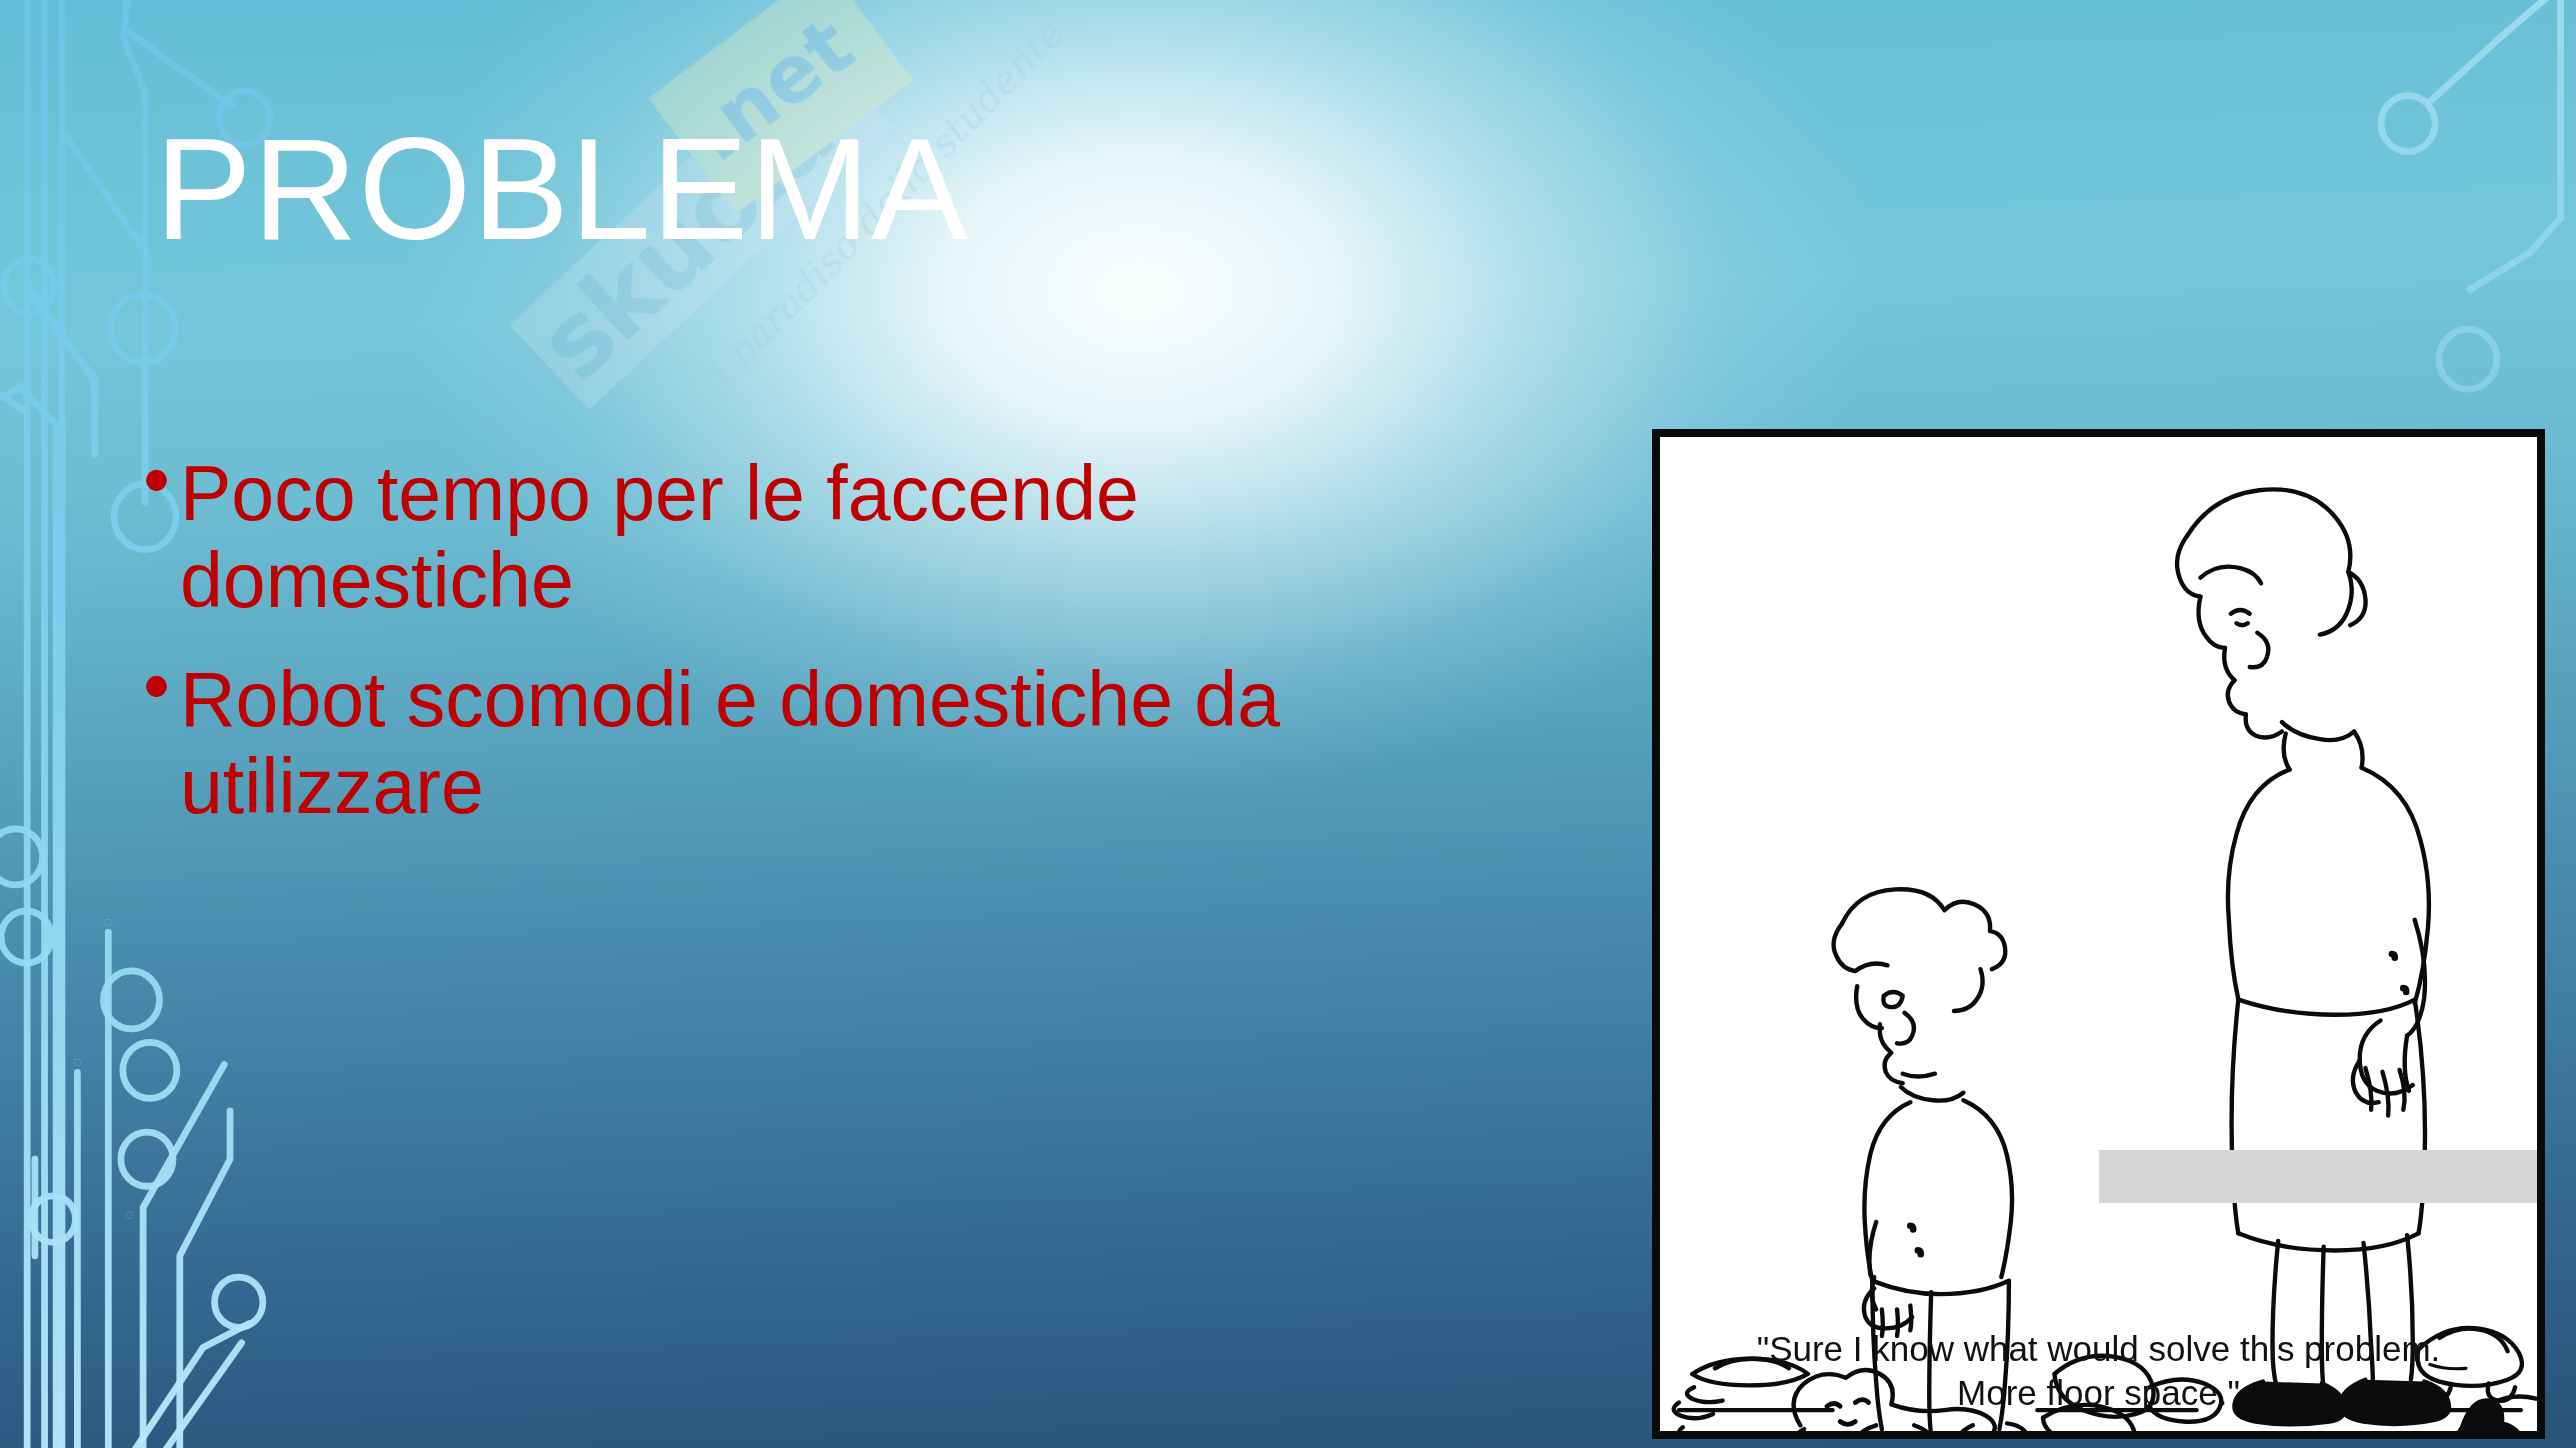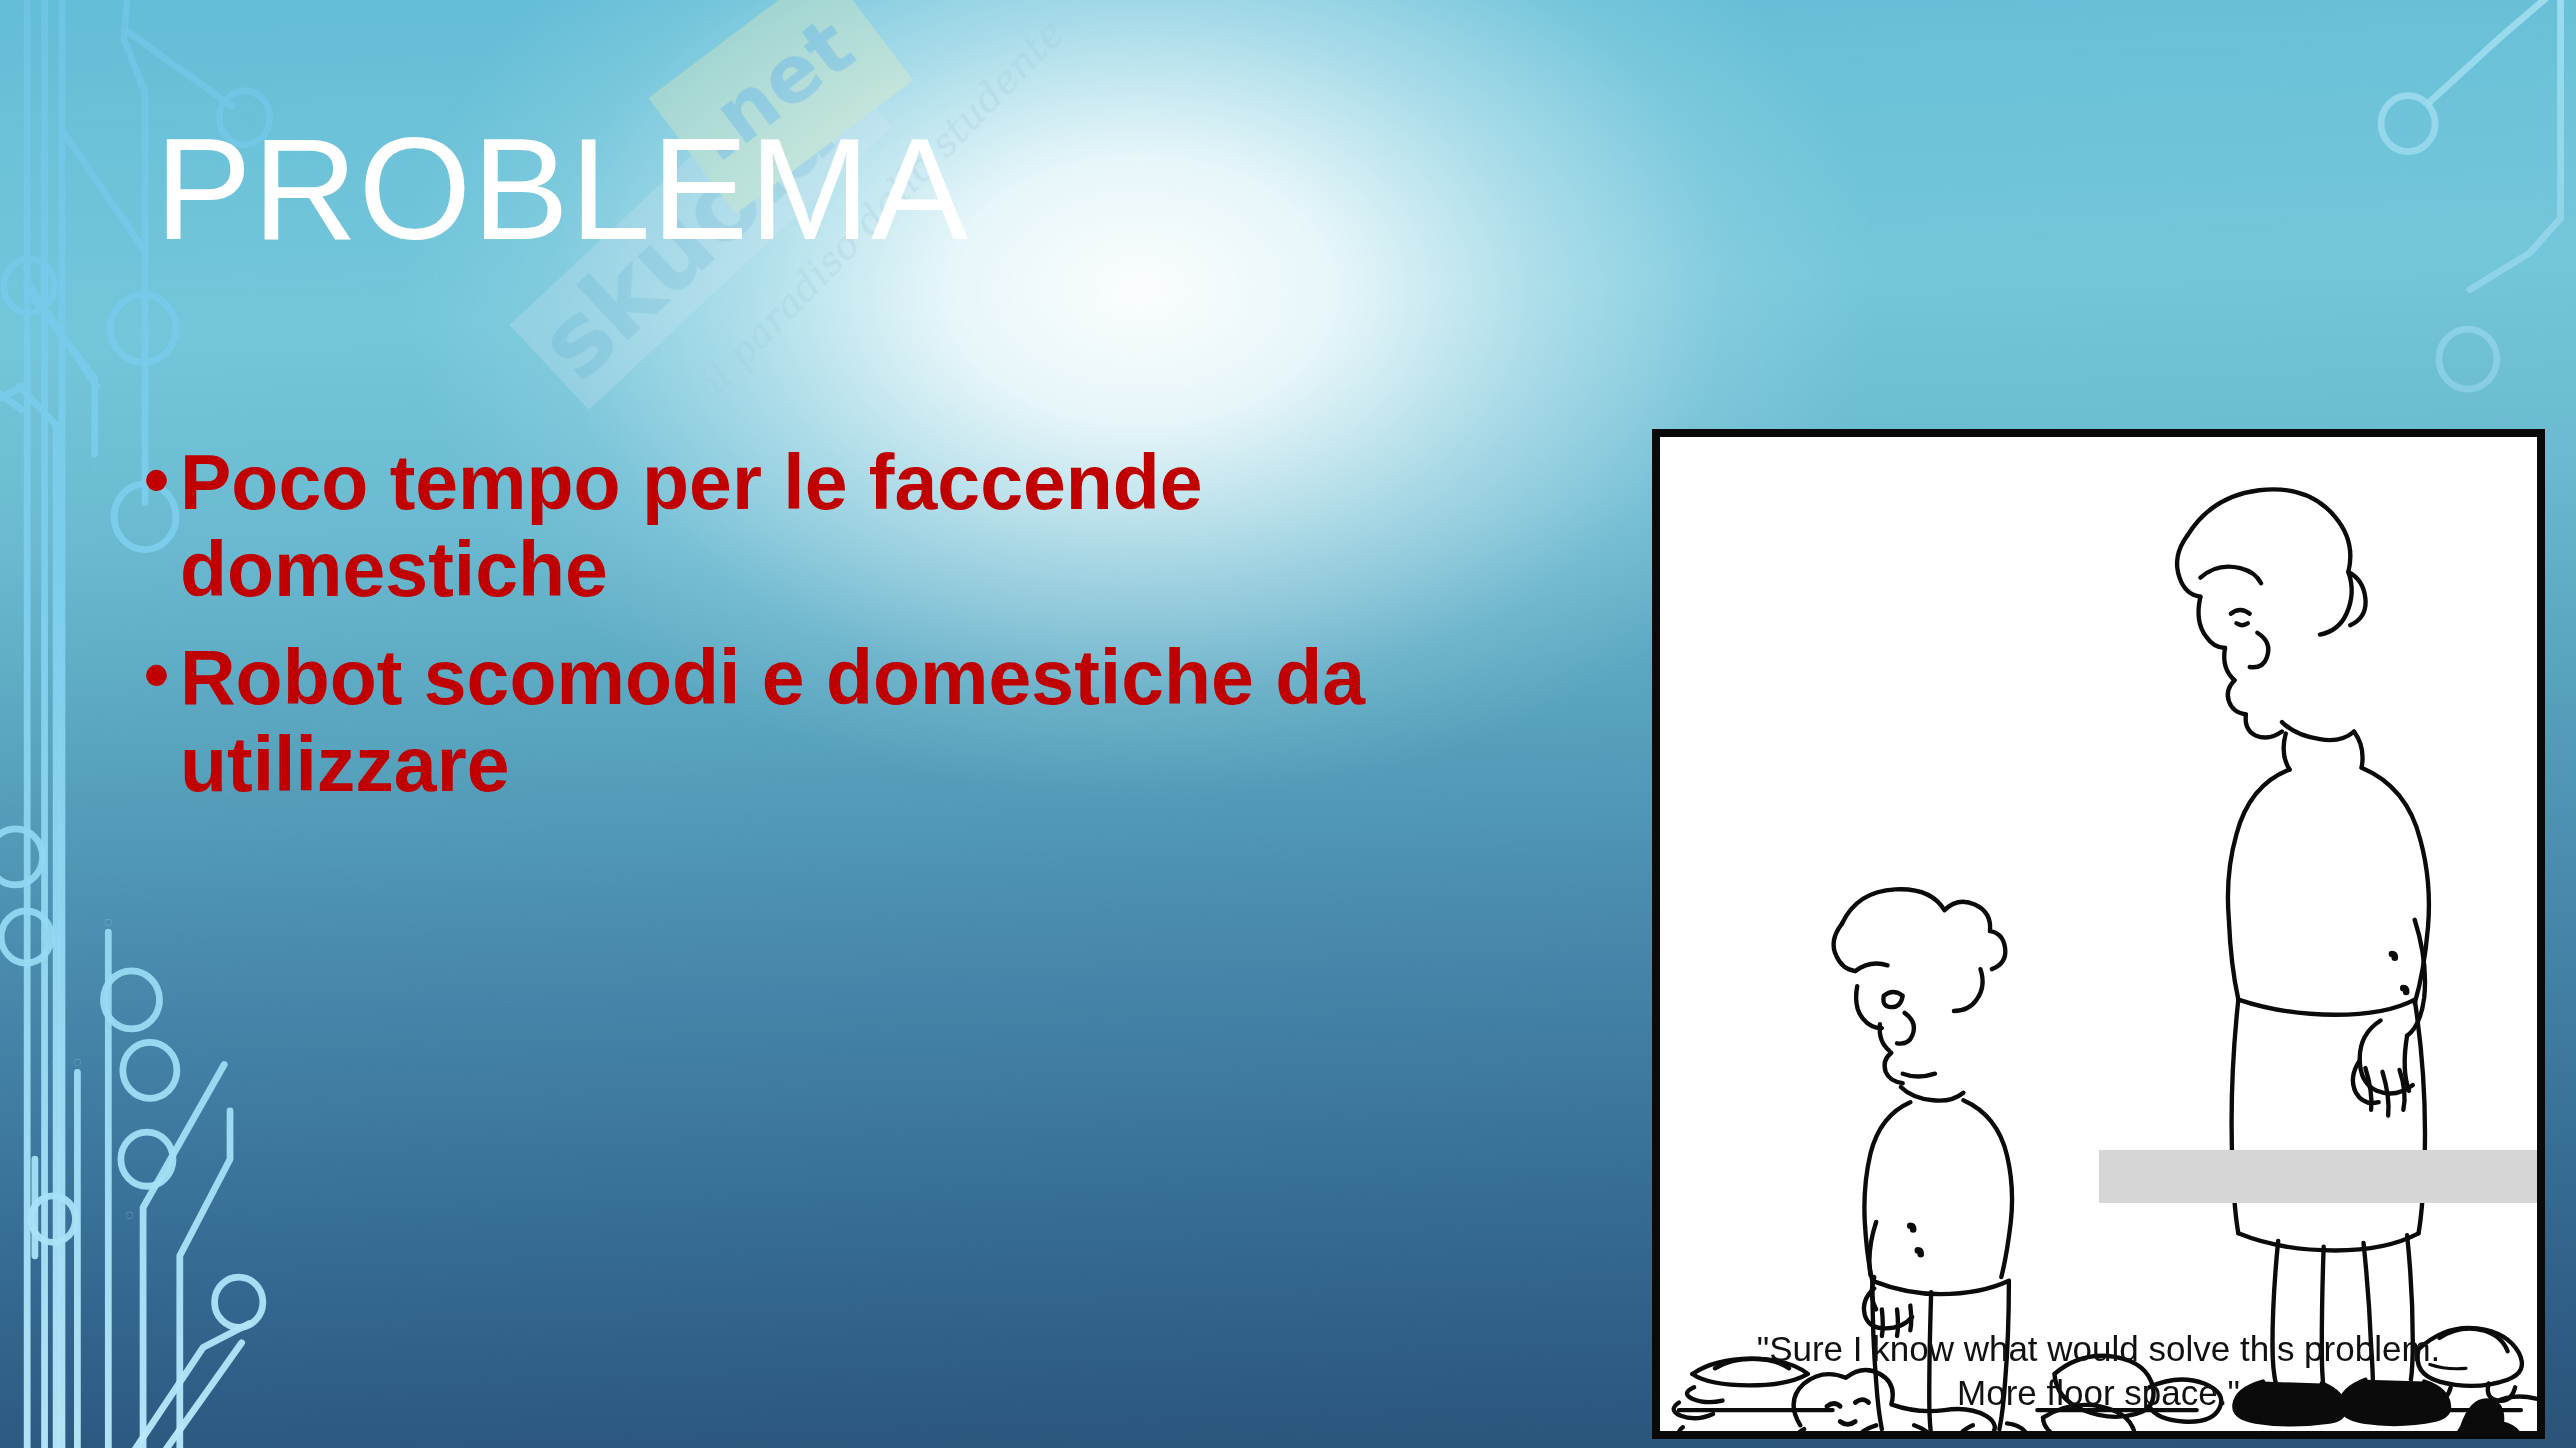--- a/index.html
+++ b/index.html
@@ -34,21 +34,21 @@
   
   .title{position:absolute;left:155px;top:111px;width:1352px;
     font-size:145px;line-height:1.08;color:#ffffff;font-weight:300;
     font-family:"Liberation Sans",sans-serif;letter-spacing:1px;white-space:nowrap;}
 
   
   .body-text{position:absolute;left:143px;top:439px;width:1410px;color:#C00000;}
   .bullet-row{display:flex;align-items:flex-start;margin-bottom:21px;}
   .bullet-dot{flex:0 0 auto;width:37px;font-size:77px;line-height:1.04;color:#C00000;}
   .bullet-text{flex:1 1 auto;font-size:77px;line-height:1.13;color:#C00000;
-    font-family:"Liberation Sans",sans-serif;font-weight:700;}
+    font-family:"Liberation Sans",sans-serif;font-weight:400;margin-top:11px;}
 
   
   .pic-frame{position:absolute;left:1652px;top:429px;width:893px;height:1010px;
      background:#ffffff;border:8.7px solid #0a0a0a;box-sizing:border-box;overflow:hidden;}
   .pic-canvas{position:absolute;left:0;top:0;width:100%;height:100%;}
   .gray-band{position:absolute;left:50%;right:0;top:713px;height:53px;background:#d6d6d6;}
   .caption{position:absolute;left:0;right:0;bottom:15.5px;text-align:center;
      font-size:35px;line-height:1.26;color:#111;font-family:"Liberation Sans",sans-serif;}
   .cap-line{display:block;}
 </style>

